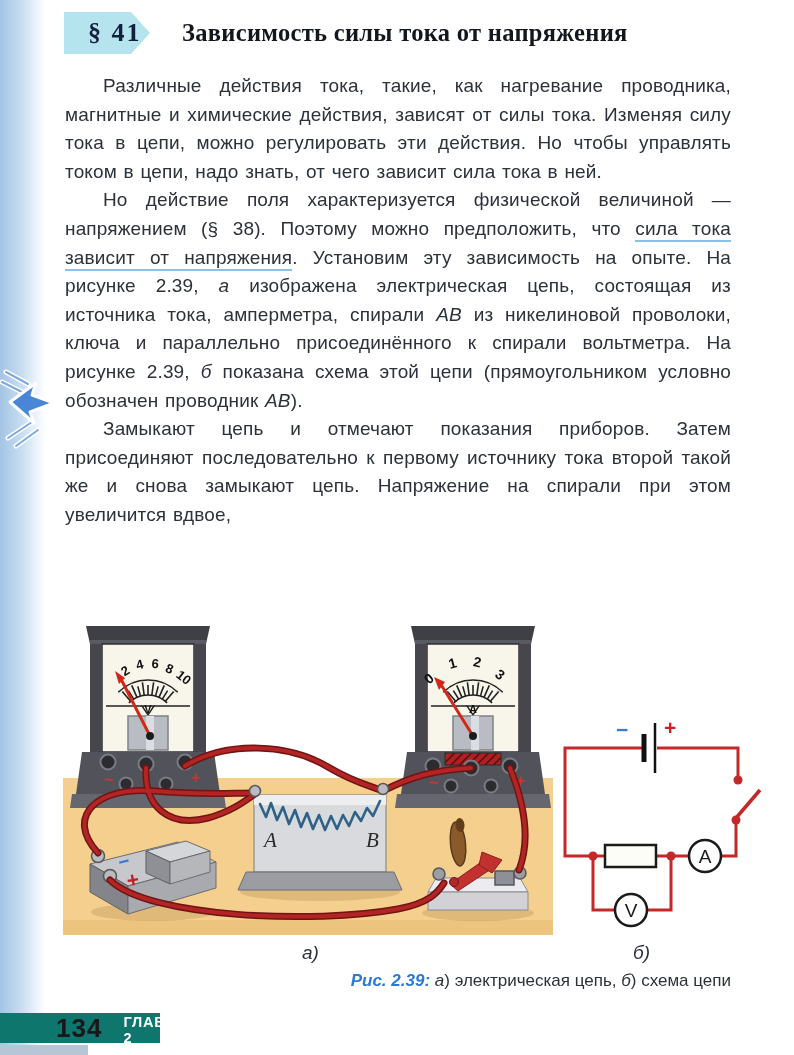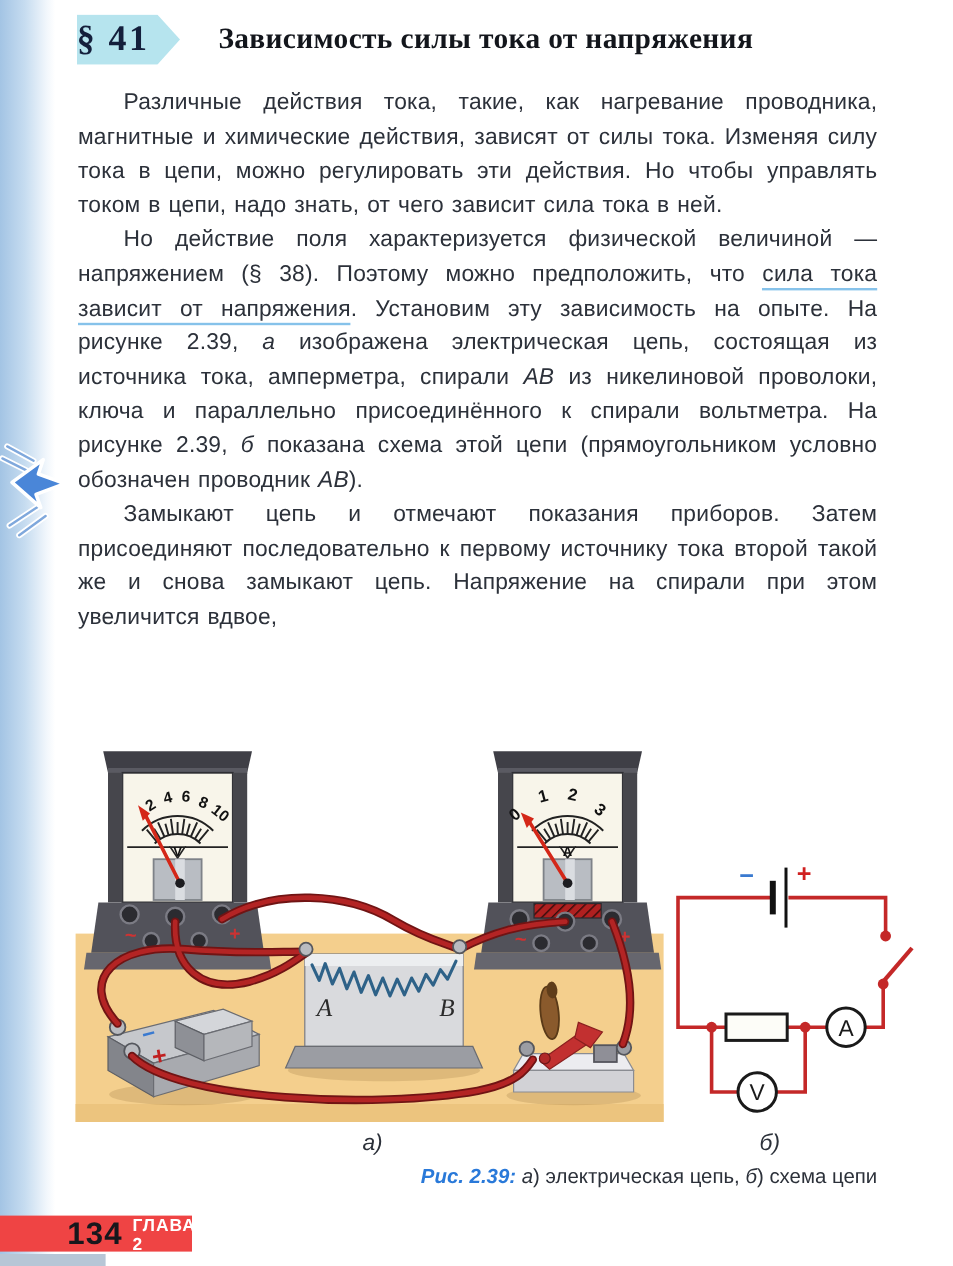--- a/index.html
+++ b/index.html
@@ -10,22 +10,22 @@
   
   .margin-strip{position:absolute;left:0;top:0;width:46px;height:1055px;
     background:linear-gradient(to right,#a3c4e4 0%,#c6dcf0 45%,#f2f7fc 85%,#ffffff 100%);}
   .margin-arrow{position:absolute;left:0px;top:350px;width:58px;height:100px;}
 
   
   .header{position:absolute;left:64px;top:12px;display:flex;align-items:center;}
   .section-box{
     width:86px;height:42px;background:#b6e4ee;
     clip-path:polygon(0 0,78% 0,100% 50%,78% 100%,0 100%);
-    display:flex;align-items:center;justify-content:flex-start;padding-left:0;box-sizing:border-box;
-    font-family:"Liberation Serif",serif;font-weight:bold;font-size:30px;color:#141f3c;letter-spacing:2px;
+    display:flex;align-items:center;justify-content:flex-start;padding-left:24px;box-sizing:border-box;
+    font-family:"Liberation Serif",serif;font-weight:bold;font-size:26px;color:#141f3c;letter-spacing:2px;
   }
   .page-title{margin-left:32px;font-family:"Liberation Serif",serif;font-weight:bold;
     font-size:24.5px;color:#13161c;letter-spacing:0.3px;}
 
   
   .content{position:absolute;left:65px;top:72px;width:666px;
     font-size:19px;line-height:28.6px;text-align:justify;letter-spacing:0.15px;word-spacing:1.2px;}
   .content p{margin:0;text-indent:38px;}
   .ul{border-bottom:2.5px solid #86c2ea;padding-bottom:1px;}
   .it{font-style:italic;}
@@ -33,24 +33,24 @@
   
   .figure-photo{position:absolute;left:58px;top:620px;width:732px;height:324px;}
   .sub-label{position:absolute;font-size:19px;font-style:italic;color:#2c313a;}
   .label-a{left:302px;top:942px;}
   .label-b{left:633px;top:942px;}
   .caption{position:absolute;left:65px;top:971px;width:666px;text-align:right;
     font-size:17px;color:#2c313a;}
   .caption .fig-num{color:#2979d9;font-weight:bold;font-style:italic;}
 
   
-  .footer-bar{position:absolute;left:0;top:1013px;width:160px;height:30px;background:#ef4444;
+  .footer-bar{position:absolute;left:0;top:1013px;width:160px;height:30px;background:#0f766e;
     display:flex;align-items:center;padding-left:56px;box-sizing:border-box;}
   .page-number{font-size:26px;font-weight:bold;color:#17171c;letter-spacing:1px;}
-  .chapter-label{margin-left:8px;font-size:14.5px;font-weight:bold;color:#ffffff;letter-spacing:0.8px;padding-top:3px;}
+  .chapter-label{margin-left:21px;font-size:14.5px;font-weight:bold;color:#ffffff;letter-spacing:0.8px;padding-top:3px;}
   .footer-corner{position:absolute;left:0;top:1045px;width:88px;height:10px;background:#b7c6d6;}
 
   svg text{user-select:none;}
 </style>
 </head>
 <body>
 
 <div class="margin-strip"></div>
 
 <svg class="margin-arrow" viewBox="0 0 58 100">

